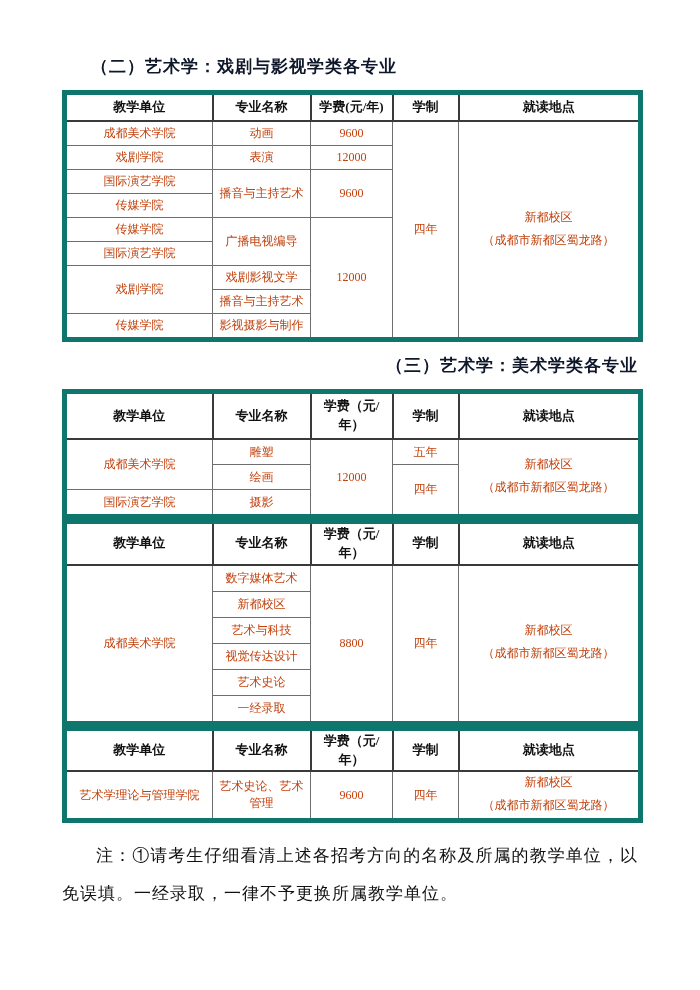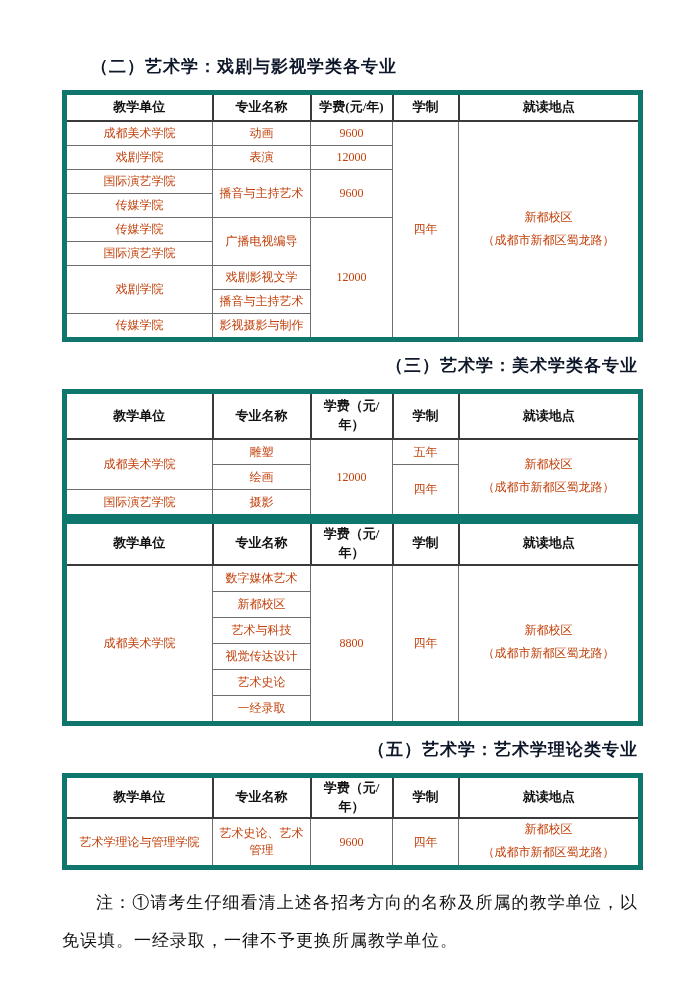--- a/index.html
+++ b/index.html
@@ -190,21 +190,20 @@
           <td>艺术史论</td>
         </tr>
         <tr>
           <td>一经录取</td>
         </tr>
       </tbody>
     </table>
   </div>
 
   <div>
-    <h2 class="section-title mt">（五）艺术学：艺术学理论类专业</h2>
     <table class="t t4">
       <colgroup>
         <col style="width:148px">
           <col style="width:98px">
           <col style="width:82px">
           <col style="width:66px">
           <col style="width:182px">
       </colgroup>
       <thead>
         <tr>

